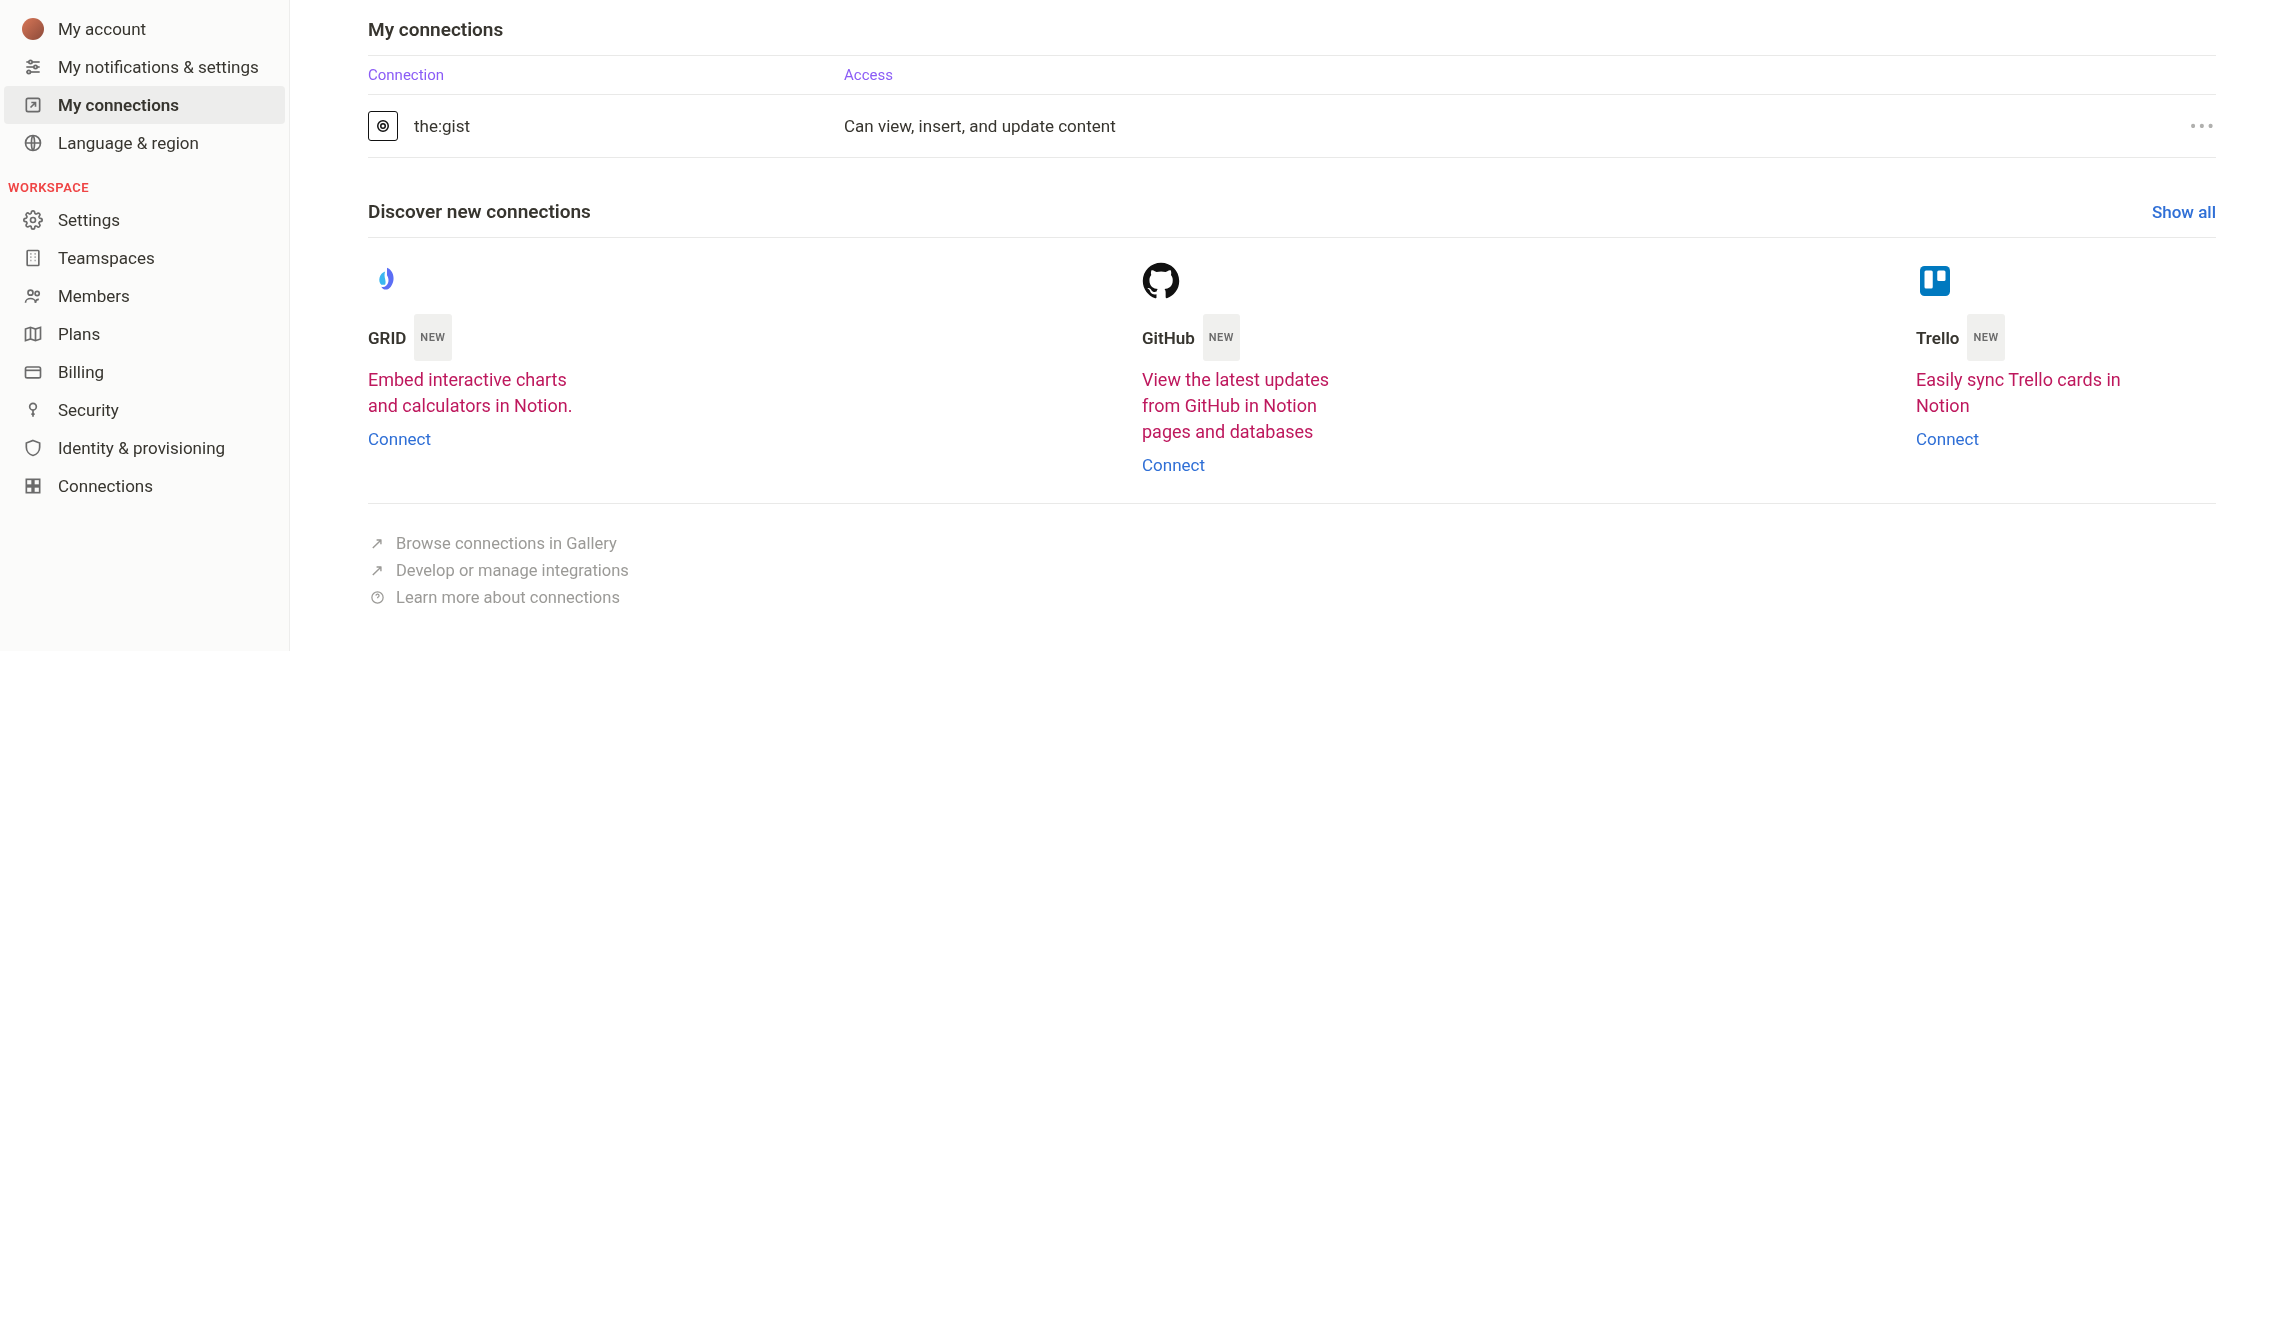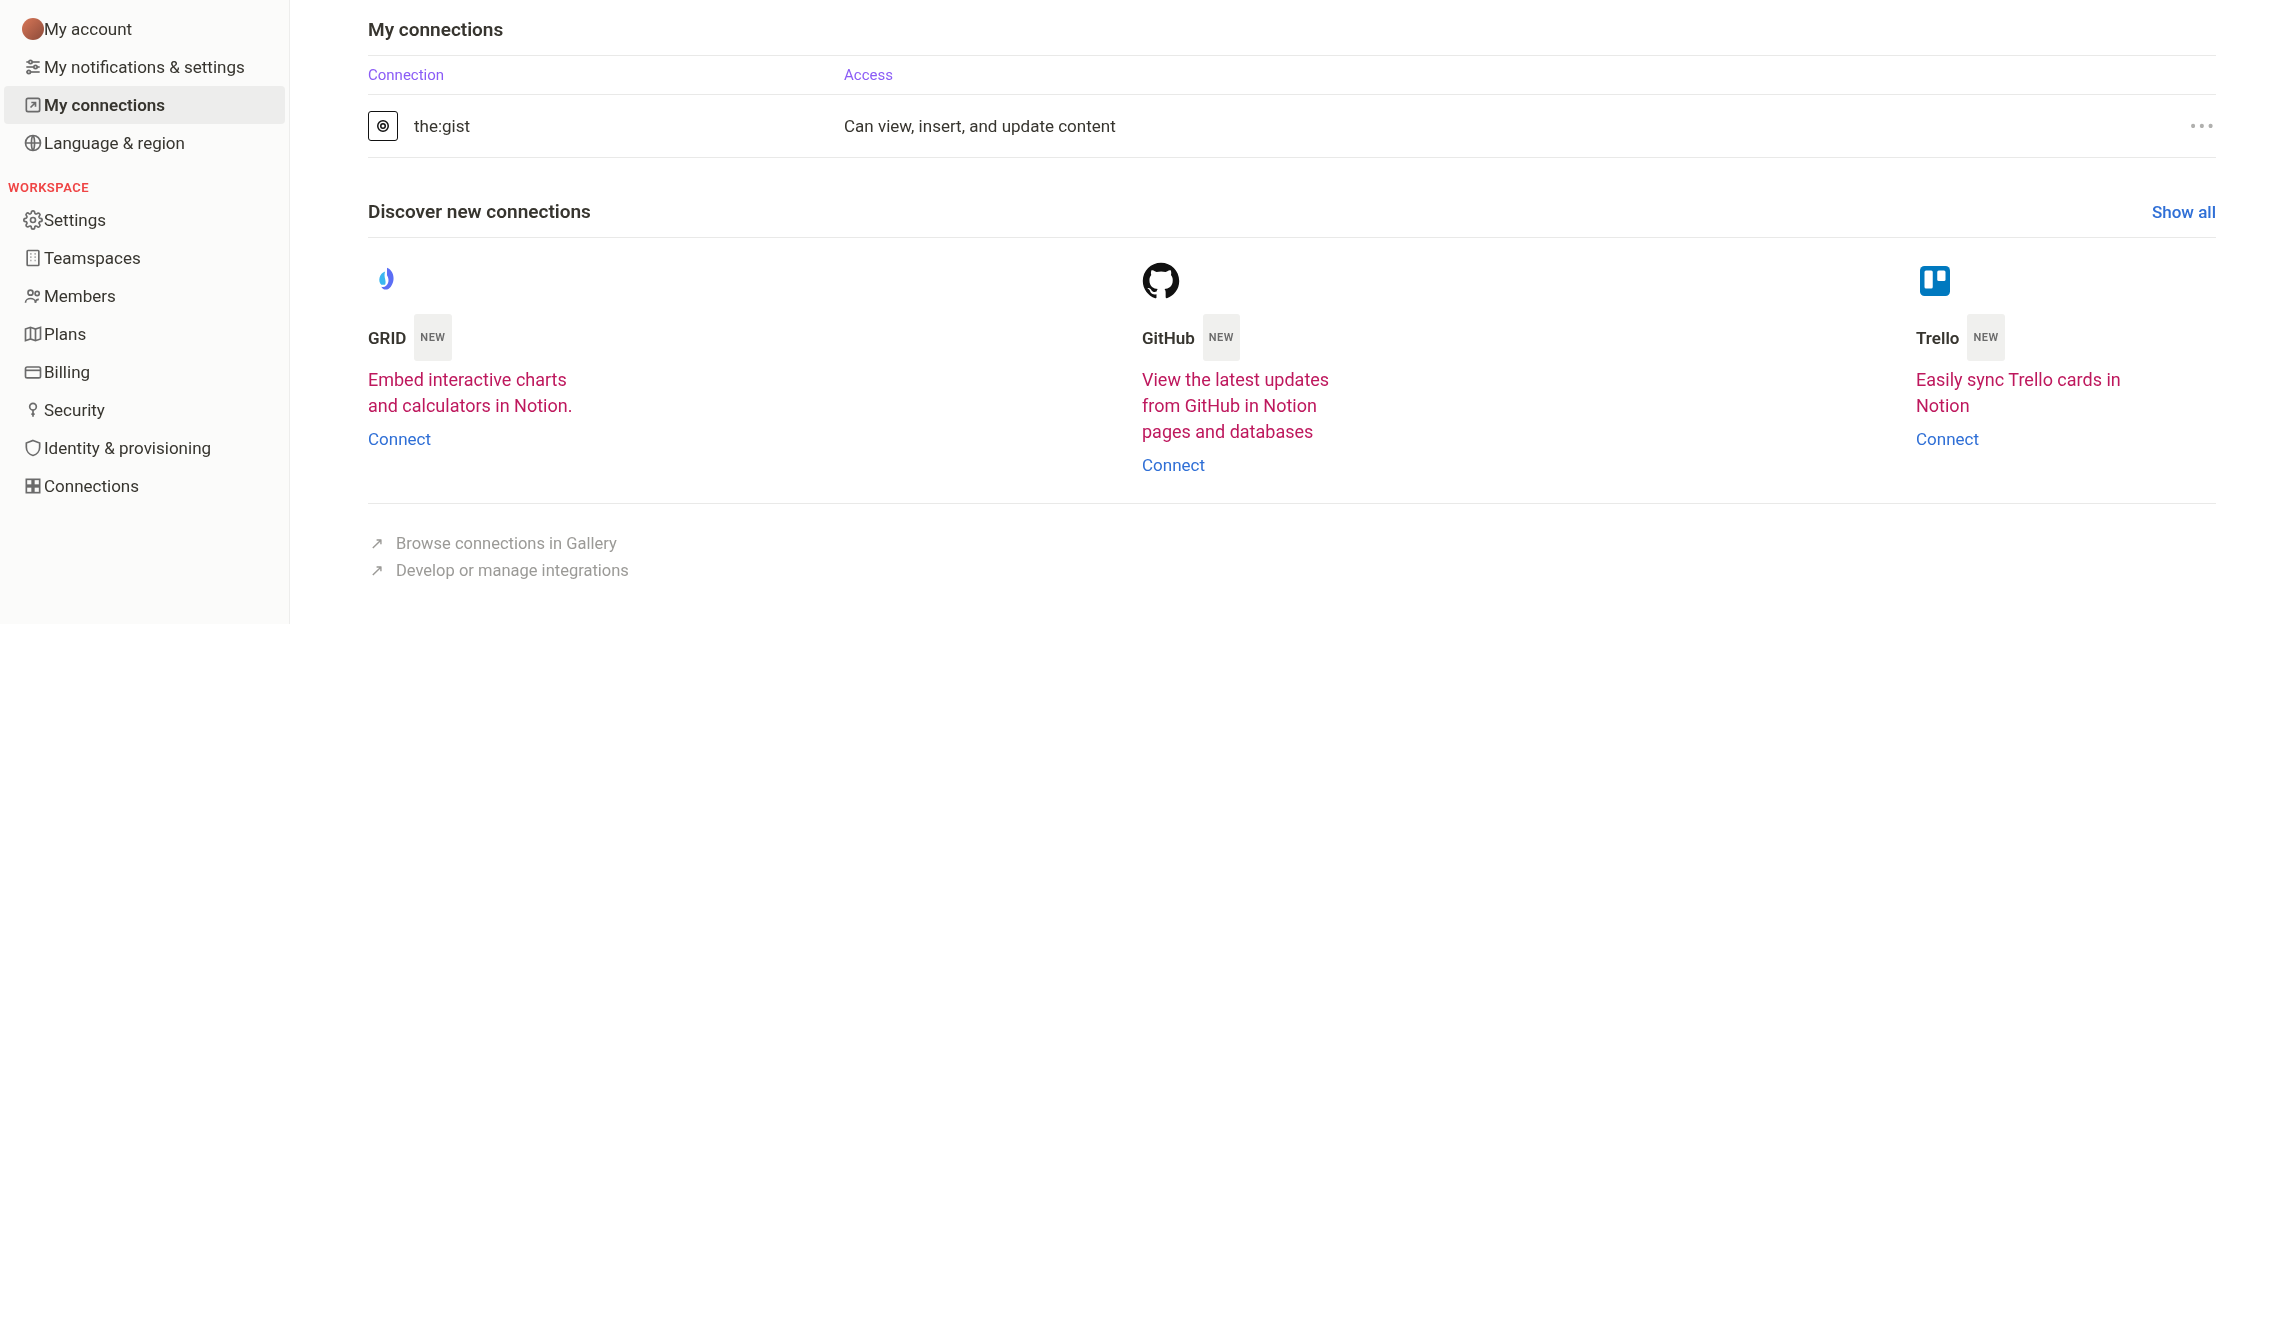--- a/index.html
+++ b/index.html
@@ -20,20 +20,21 @@
   .sidebar {
     width: 290px;
     background: #fbfbfa;
     border-right: 1px solid #ededec;
     padding-top: 10px;
     flex-shrink: 0;
   }
   .side-item {
     display: flex;
     align-items: center;
+    gap: 14px;
     padding: 6px 18px;
     font-size: 17px;
     line-height: 26px;
     color: #37352f;
     cursor: pointer;
     border-radius: 4px;
     margin: 0 4px;
   }
   .side-item.active {
     background: #ededec;
@@ -373,15 +374,24 @@
 
   <div class="footer-links">
     <div class="footer-link">
       <span class="ficon">↗</span>
       <span>Browse connections in Gallery</span>
     </div>
     <div class="footer-link">
       <span class="ficon">↗</span>
       <span>Develop or manage integrations</span>
     </div>
+    <div class="footer-link">
+      <span class="ficon">
+        <svg viewBox="0 0 24 24" width="15" height="15" fill="none" stroke="currentColor" stroke-width="2">
+            <circle cx="12" cy="12" r="9"></circle>
+            <path d="M9.5 9a2.5 2.5 0 1 1 3.5 2.3c-.8.4-1 .9-1 1.7M12 17h.01"></path>
+          </svg>
+      </span>
+      <span>Learn more about connections</span>
+    </div>
   </div>
 
 </main>
 
 </body></html>

